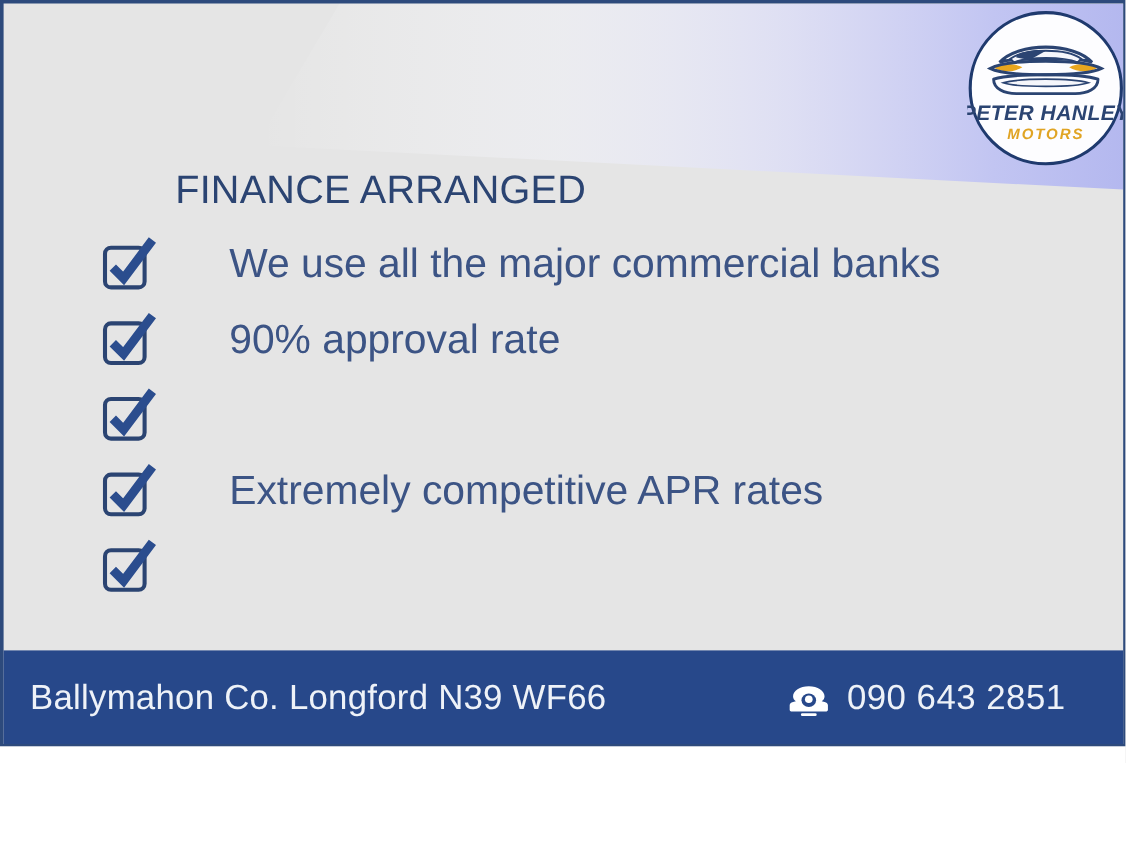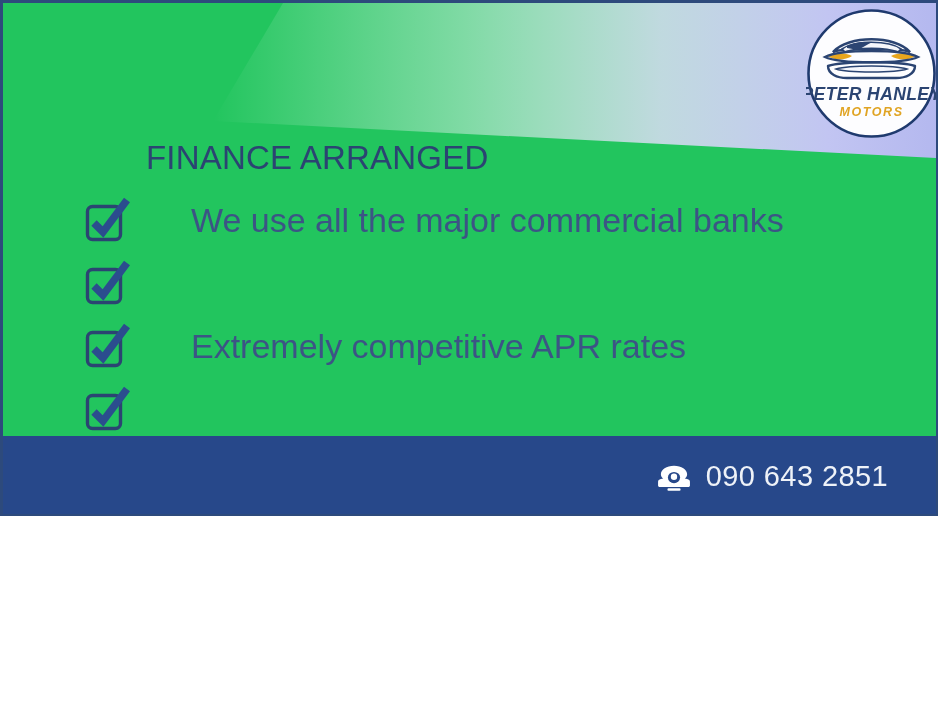--- a/index.html
+++ b/index.html
@@ -7,22 +7,22 @@
     padding: 0;
     background: #ffffff;
   }
   body {
     font-family: "Liberation Sans", sans-serif;
   }
 
   #poster {
     position: relative;
     width: 938px;
-    height: 516px;
-    background: #22c55e;
+    height: 622px;
+    background: #e5e5e5;
     overflow: hidden;
     box-sizing: border-box;
     border-top: 3px solid #2d4a7c;
     border-left: 3px solid #2d4a7c;
     border-right: 2px solid #2d4a7c;
     border-bottom: 2px solid #2d4a7c;
   }
 
   
   .wedge {
@@ -173,20 +173,29 @@
     <div class="list-item">
       <span class="cb">
         <svg viewBox="0 0 48 48" width="48" height="48" aria-hidden="true">
           <rect x="4.5" y="10.5" width="33" height="33" rx="5" ry="5" fill="none" stroke="#2b4472" stroke-width="3.4"></rect>
           <path d="M11 27 L20 36 L44 4" fill="none" stroke="#2b4d8e" stroke-width="7.5" stroke-linecap="butt" stroke-linejoin="miter"></path>
         </svg>
       </span>
       <span class="item-text">We use all the major commercial banks</span>
     </div>
 
+    <div class="list-item">
+      <span class="cb">
+        <svg viewBox="0 0 48 48" width="48" height="48" aria-hidden="true">
+          <rect x="4.5" y="10.5" width="33" height="33" rx="5" ry="5" fill="none" stroke="#2b4472" stroke-width="3.4"></rect>
+          <path d="M11 27 L20 36 L44 4" fill="none" stroke="#2b4d8e" stroke-width="7.5" stroke-linecap="butt" stroke-linejoin="miter"></path>
+        </svg>
+      </span>
+      <span class="item-text">90% approval rate</span>
+    </div>
 
 
     <div class="list-item">
       <span class="cb">
         <svg viewBox="0 0 48 48" width="48" height="48" aria-hidden="true">
           <rect x="4.5" y="10.5" width="33" height="33" rx="5" ry="5" fill="none" stroke="#2b4472" stroke-width="3.4"></rect>
           <path d="M11 27 L20 36 L44 4" fill="none" stroke="#2b4d8e" stroke-width="7.5" stroke-linecap="butt" stroke-linejoin="miter"></path>
         </svg>
       </span>
     </div>
@@ -206,20 +215,21 @@
         <svg viewBox="0 0 48 48" width="48" height="48" aria-hidden="true">
           <rect x="4.5" y="10.5" width="33" height="33" rx="5" ry="5" fill="none" stroke="#2b4472" stroke-width="3.4"></rect>
           <path d="M11 27 L20 36 L44 4" fill="none" stroke="#2b4d8e" stroke-width="7.5" stroke-linecap="butt" stroke-linejoin="miter"></path>
         </svg>
       </span>
     </div>
 
   </div>
 
   <div class="footer">
+    <div class="footer-address">Ballymahon Co. Longford N39 WF66</div>
     <div class="footer-phone">
       <svg class="phone-icon" viewBox="0 0 40 32" aria-hidden="true">
         <path d="M20 3 C12 3, 6 7, 6 12 C6 14, 7 15.5, 8.5 16.5 L6 17 C4 17.4, 3 18.6, 3 20
                  L3 24 C3 25, 3.8 25.6, 5 25.6 L35 25.6 C36.2 25.6, 37 25, 37 24 L37 20
                  C37 18.6, 36 17.4, 34 17 L31.5 16.5 C33 15.5, 34 14, 34 12 C34 7, 28 3, 20 3 Z" fill="#ffffff"></path>
         <ellipse cx="20" cy="15.5" rx="6.5" ry="6" fill="#27488a"></ellipse>
         <circle cx="20" cy="14.6" r="3.4" fill="#ffffff"></circle>
         <rect x="13" y="27" width="14" height="2.6" rx="1.2" fill="#ffffff"></rect>
       </svg>
       <div class="footer-number">090 643 2851</div>

